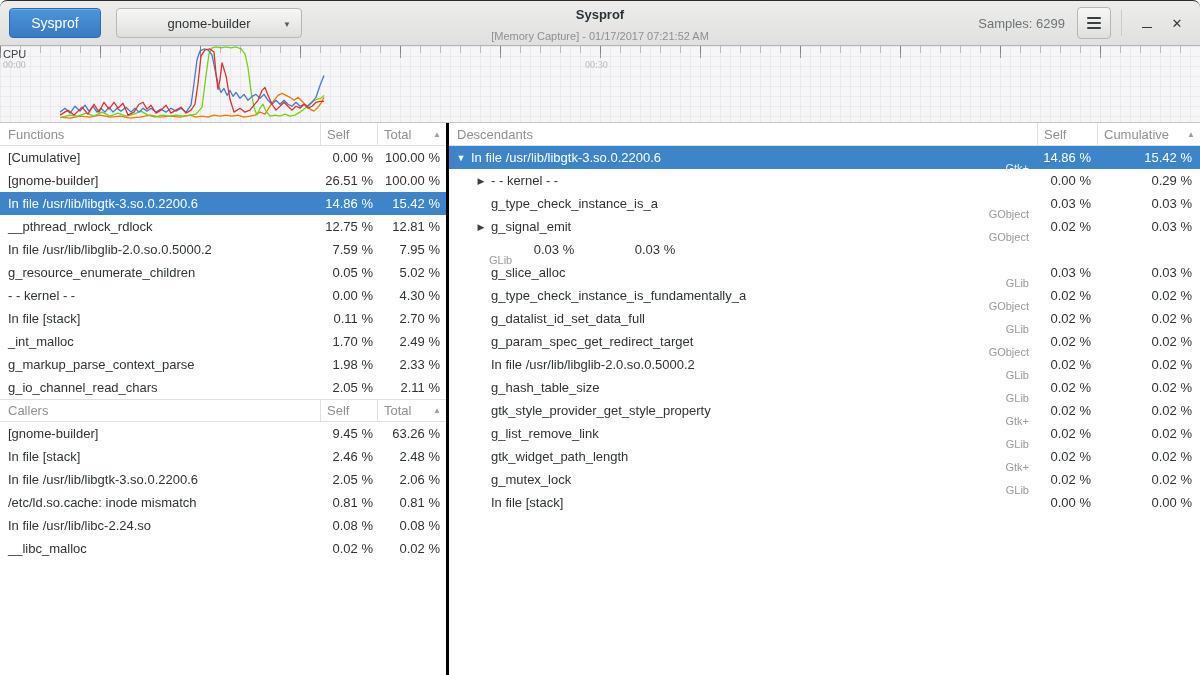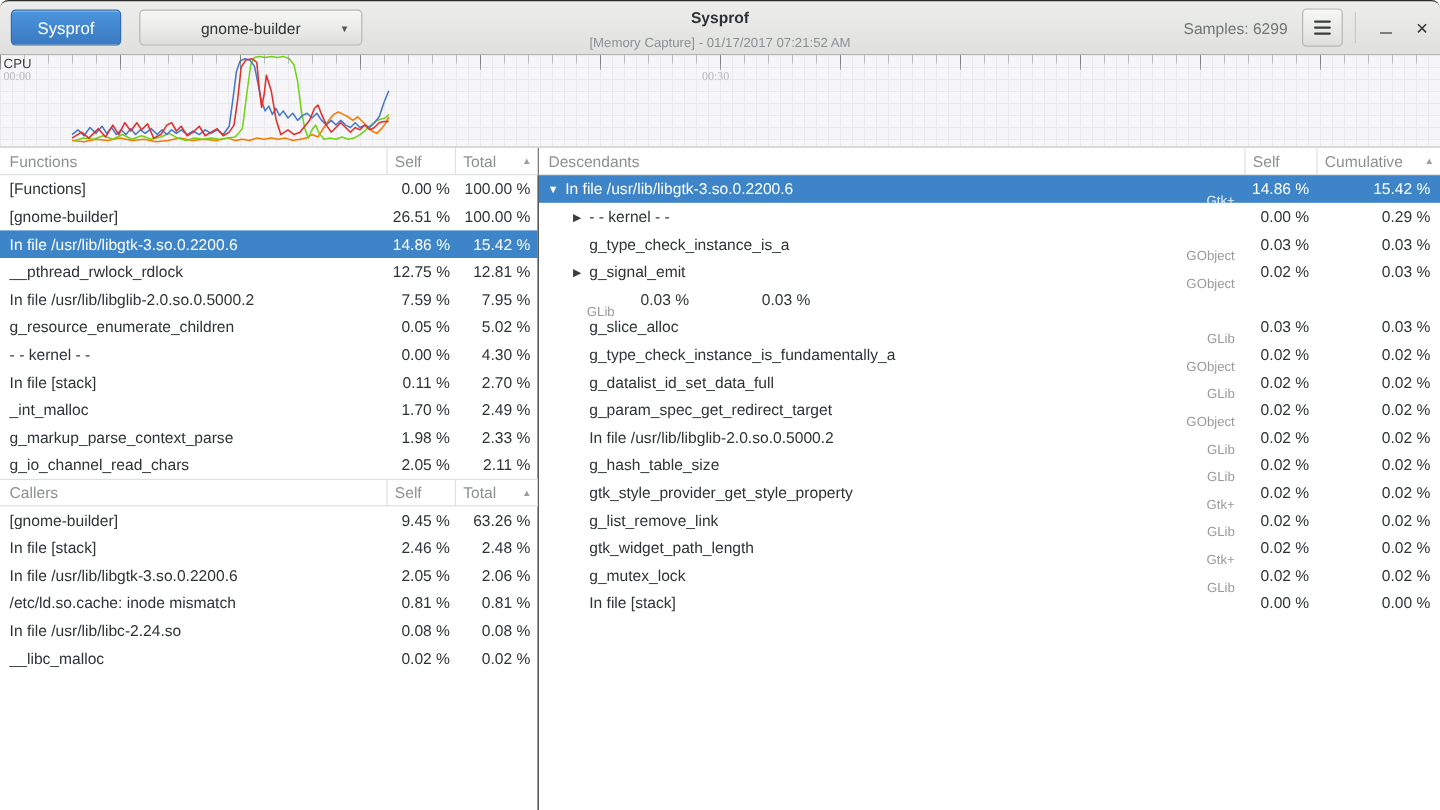--- a/index.html
+++ b/index.html
@@ -3,21 +3,21 @@
 <meta charset="utf-8">
 <style>
   * { margin:0; padding:0; box-sizing:border-box; }
   html,body { width:1200px; height:675px; background:#fff; overflow:hidden;
     font-family:"Liberation Sans", sans-serif; -webkit-font-smoothing:antialiased; }
   .window { width:1200px; height:675px; display:flex; flex-direction:column; background:#fff; }
 
   
   .headerbar { height:46px; flex:0 0 46px; position:relative; display:flex; align-items:center;
     background:linear-gradient(#edeeec,#e0e1df); border-bottom:1px solid #b3b5b1;
-    border-top:1px solid #2b2b2b; border-radius:7px 7px 0 0; }
+    border-top:1px solid #2b2b2b; border-radius:7px 7px 0 0; padding-right:8px; }
   .titlebox { position:absolute; left:300px; right:300px; top:6px; text-align:center; pointer-events:none; }
   .title { font-size:13px; font-weight:bold; color:#2d3234; }
   .subtitle { font-size:11px; color:#8b9092; margin-top:8px; }
   .btn { border:1px solid #b7b7b4; border-radius:4px; background:linear-gradient(#f7f7f6,#e9e9e7 60%,#dededc);
     display:flex; align-items:center; justify-content:center; color:#2e3436; cursor:default; }
   .record-btn { width:92px; height:30px; margin-left:9px; font-size:14px; color:#fff;
     background:linear-gradient(#4b95dd,#3a7ac2); border-color:#2d6cb0;
     box-shadow:inset 0 1px rgba(255,255,255,.25); }
   .process-btn { width:186px; height:30px; margin-left:15px; position:relative; font-size:13px; }
   .chev { position:absolute; right:10px; top:11px; font-size:8px; color:#55595a; }
@@ -41,21 +41,21 @@
       repeating-linear-gradient(90deg,#8a8c8880 0 1px,transparent 1px 20px);
     background-size:1200px 12px,1200px 7px; background-repeat:no-repeat; }
   .graph svg { position:absolute; inset:0; width:100%; height:100%; }
   .cpu-label { position:absolute; left:3px; top:2px; font-size:11px; color:#3c3f41; }
   .tlabel { position:absolute; top:13px; font-size:10px; color:#b8b8b8;
     font-family:Liberation Serif, serif; letter-spacing:0; }
   .t0 { left:3px; } .t30 { left:585px; }
 
   
   .content { flex:1; display:flex; min-height:0; }
-  .left-panel { width:449px; flex:0 0 449px; border-right:1px solid #000000; background:#fff; }
+  .left-panel { width:449px; flex:0 0 449px; border-right:3px solid #000000; background:#fff; }
   .right-panel { flex:1; background:#fff; }
   .thead { display:flex; height:23px; align-items:center; font-size:13px; color:#8d9192;
     background:#fff; border-bottom:1px solid #e0e0de; }
   .thead.with-top { border-top:1px solid #e0e0de; }
   .th.name { flex:1; padding-left:8px; }
   .th.num { width:57px; border-left:1px solid #e0e0de; padding-left:6px; height:100%;
     display:flex; align-items:center; }
   .th.sort { justify-content:space-between; padding-right:5px; }
   .left-panel .th.total { width:69px; }
   .right-panel .th.self { width:60px; }
@@ -125,21 +125,21 @@
       <div class="thead">
         <span class="th name">Functions</span>
         <span class="th num self">Self</span>
         <span class="th num total sort">
           <span>Total</span>
           <span class="sort-arrow">▲</span>
         </span>
       </div>
       <div id="functions-rows">
           <div class="trow">
-            <span class="cname">[Functions]</span>
+            <span class="cname">[Cumulative]</span>
             <span class="num self">0.00 %</span>
             <span class="num total">100.00 %</span>
           </div>
           <div class="trow">
             <span class="cname">[gnome-builder]</span>
             <span class="num self">26.51 %</span>
             <span class="num total">100.00 %</span>
           </div>
           <div class="trow selected">
             <span class="cname">In file /usr/lib/libgtk-3.so.0.2200.6</span>

